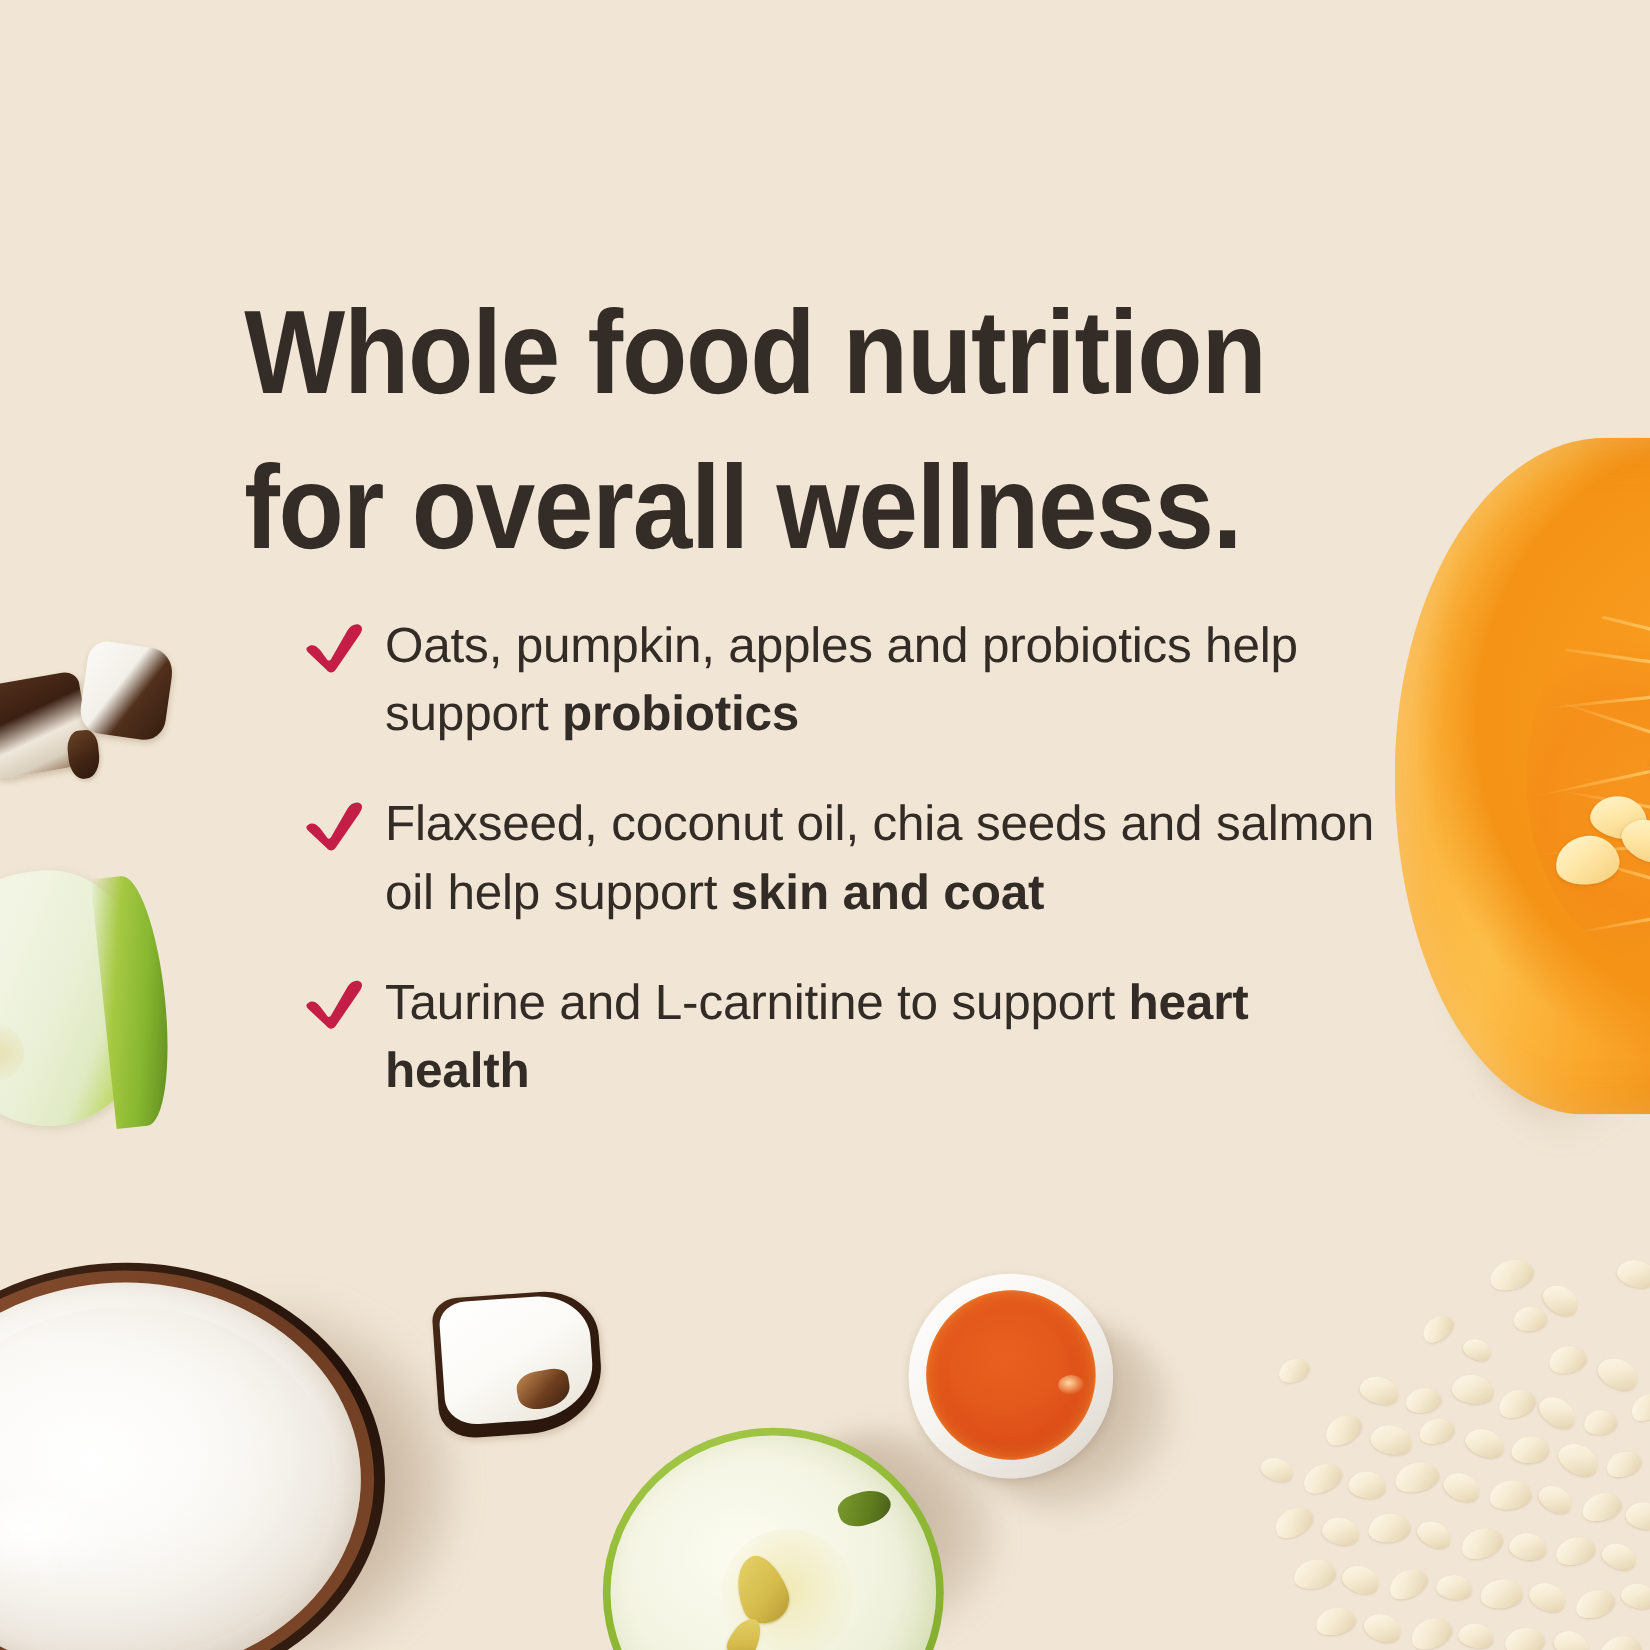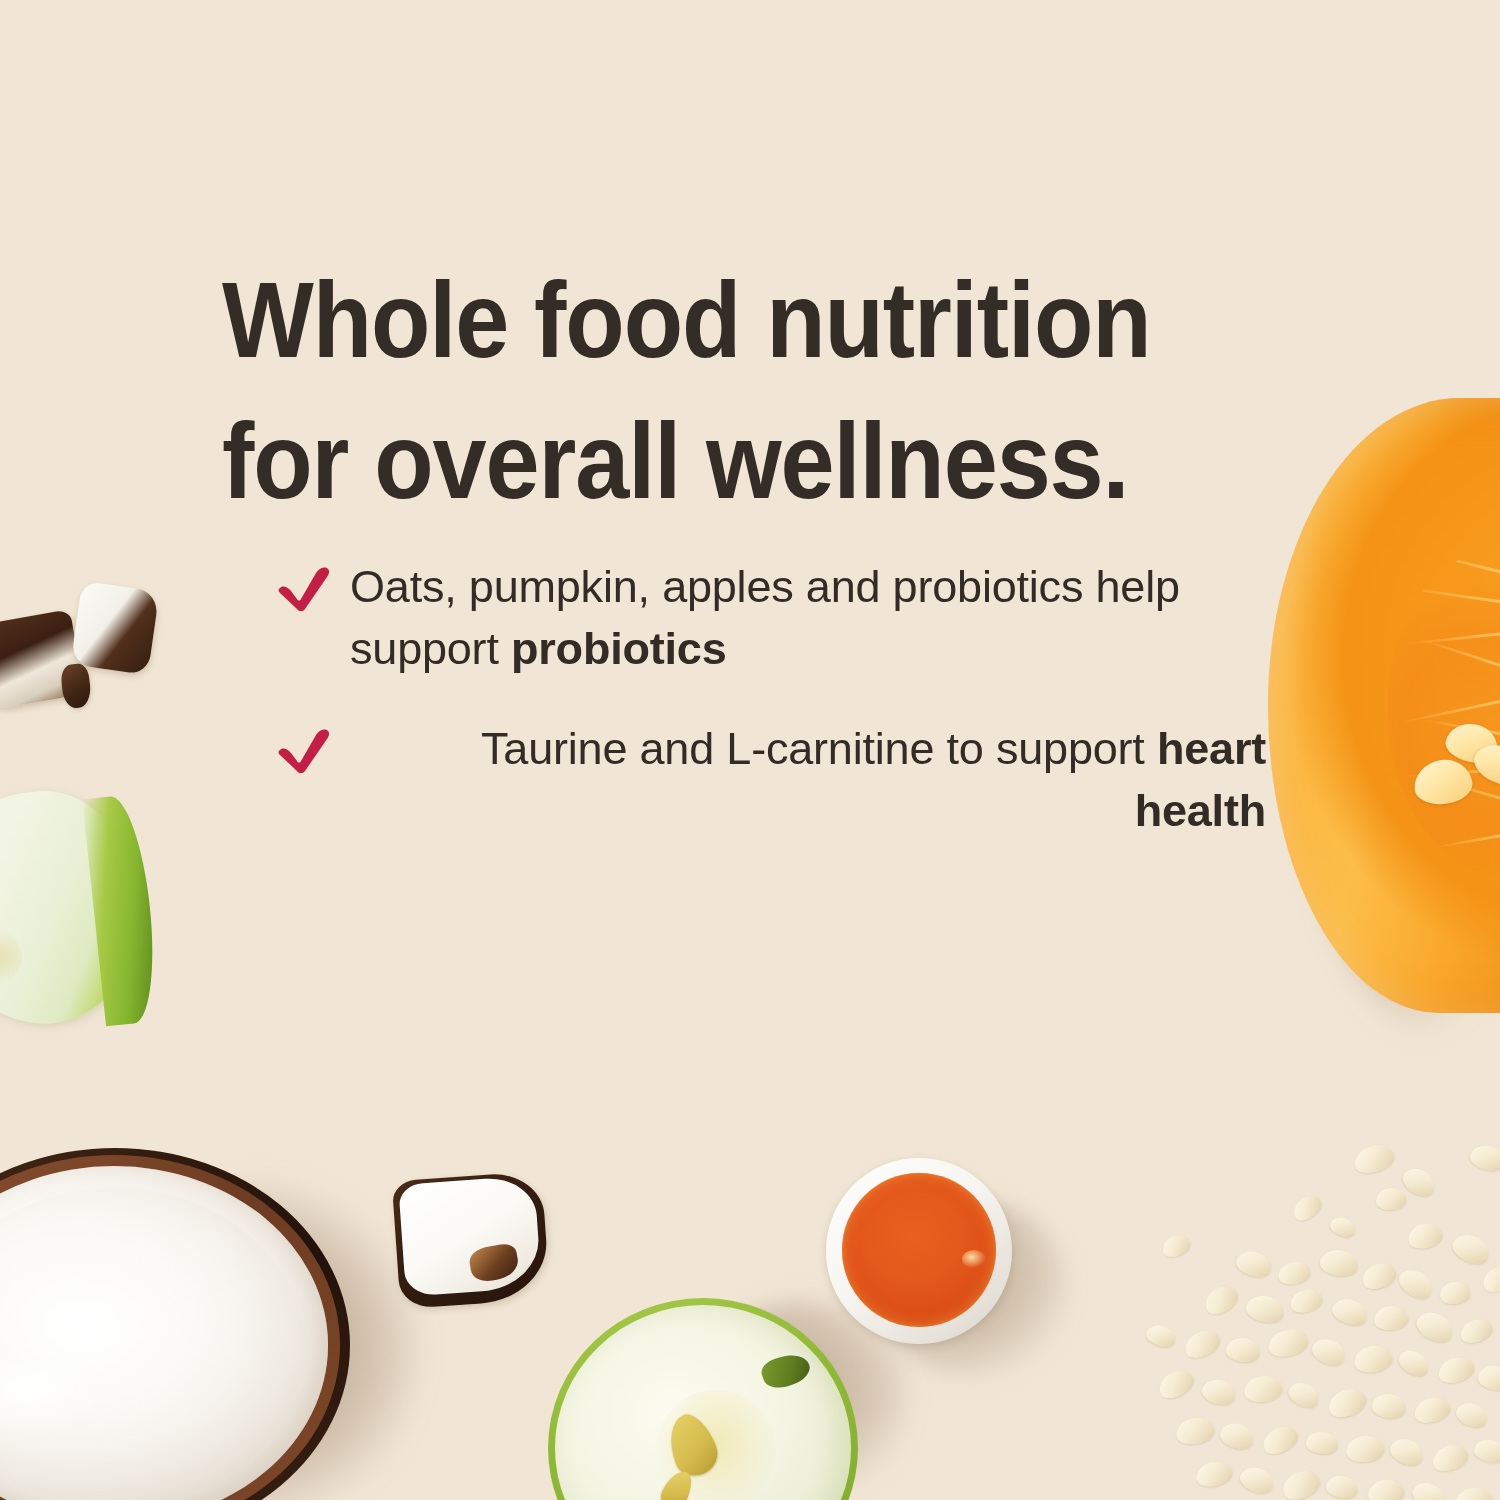--- a/index.html
+++ b/index.html
@@ -56,21 +56,21 @@
   .bullet {
     position: relative;
     padding-left: 74px;
     margin-bottom: 38px;
     color: #332b26;
     font-family: "Liberation Sans Narrow", "Liberation Sans", sans-serif;
     font-size: 45px;
     line-height: 1.38;
     letter-spacing: -0.2px;
   }
-  .bullet:last-child { margin-bottom: 0; text-align: right; }
+  .bullet:last-child { margin-bottom: 0; }
   .bullet .txt { display: inline; }
   .bullet .txt b { font-weight: bold; }
 
   .check-icon {
     position: absolute;
     left: 0;
     top: 6px;
     width: 56px;
     height: 52px;
   }
@@ -553,18 +553,26 @@
           </svg>
         </span>
         <span class="txt">Oats, pumpkin, apples and probiotics help support <b>probiotics</b></span>
       </li>
       <li class="bullet">
         <span class="check-icon">
           <svg viewBox="0 0 56 52" width="56" height="52" aria-hidden="true">
             <path d="M4 26 C7 23, 12 25, 15 29 L21 37 C22 39, 24 39, 25 37 L40 11 C43 6, 49 4, 52 7 C54 9, 53 12, 51 15 L29 47 C27 50, 23 50, 21 47 L4 31 C2 29, 2 27, 4 26 Z" fill="#c41e47"></path>
           </svg>
         </span>
+        <span class="txt">Flaxseed, coconut oil, chia seeds and salmon oil help support <b>skin and coat</b></span>
+      </li>
+      <li class="bullet">
+        <span class="check-icon">
+          <svg viewBox="0 0 56 52" width="56" height="52" aria-hidden="true">
+            <path d="M4 26 C7 23, 12 25, 15 29 L21 37 C22 39, 24 39, 25 37 L40 11 C43 6, 49 4, 52 7 C54 9, 53 12, 51 15 L29 47 C27 50, 23 50, 21 47 L4 31 C2 29, 2 27, 4 26 Z" fill="#c41e47"></path>
+          </svg>
+        </span>
         <span class="txt">Taurine and L-carnitine to support <b>heart health</b></span>
       </li>
     </ul>
 
   </div>
 </div>
 
 </body></html>

